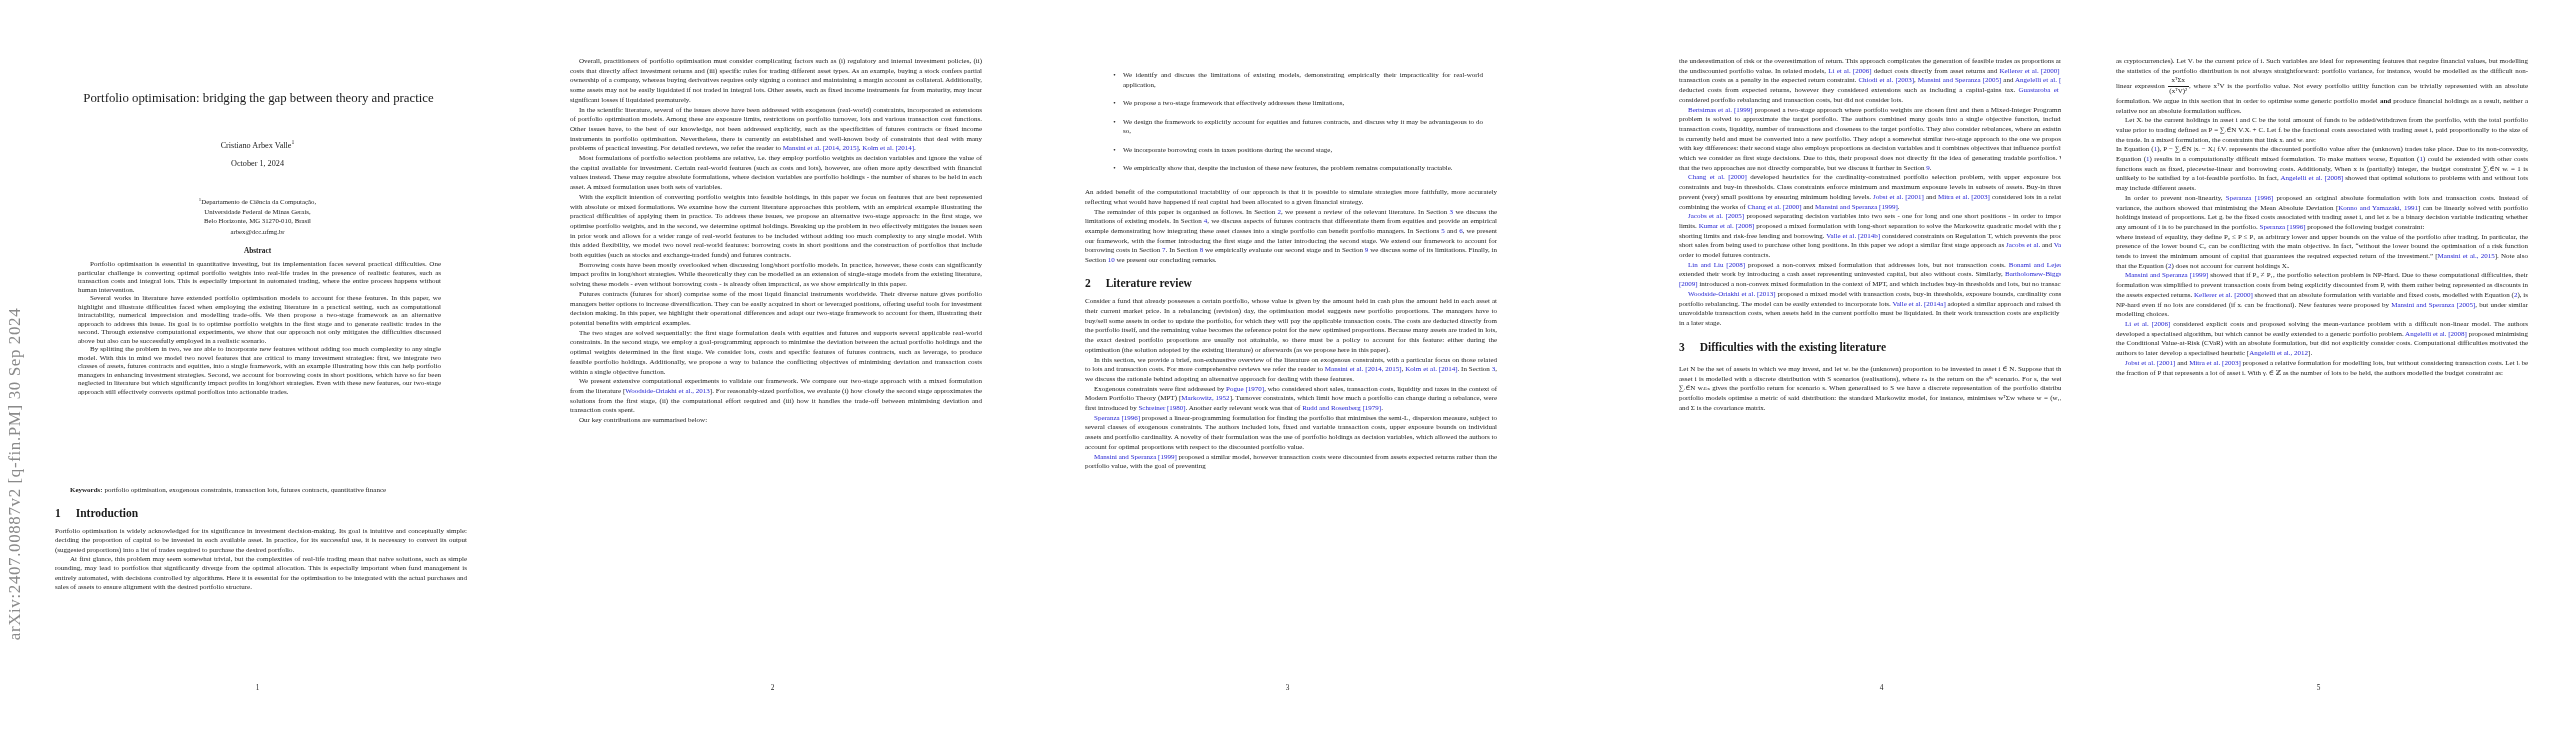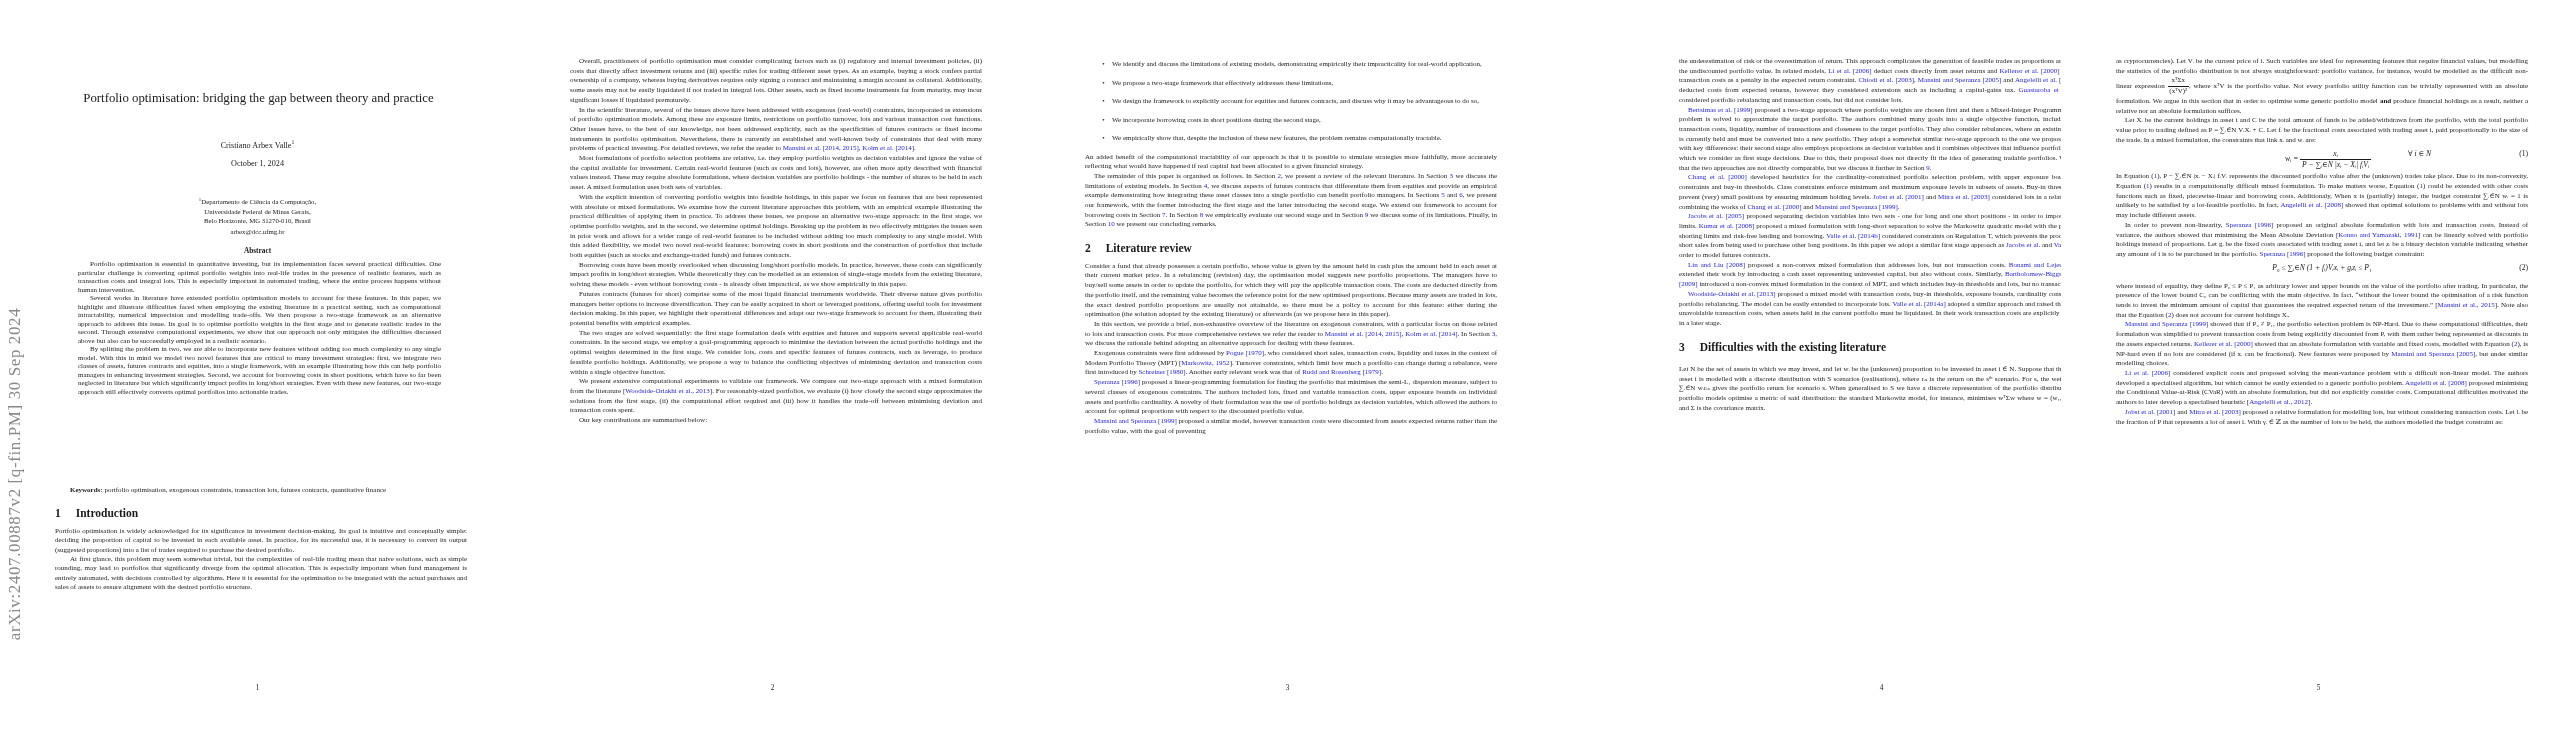--- a/index.html
+++ b/index.html
@@ -18,21 +18,21 @@
            font-size: 17px; color: #8a8a8a; letter-spacing: 0.6px; white-space: nowrap; font-family: "Liberation Serif", serif; width: 510px; text-align: center; }
   .title { position: absolute; top: 89px; left: 76px; width: 365px; text-align: center; font-size: 12.8px; line-height: 19px; }
   .author { position: absolute; top: 139px; left: 0; width: 515px; text-align: center; font-size: 8.2px; }
   .date { position: absolute; top: 159px; left: 0; width: 515px; text-align: center; font-size: 8.2px; }
   .affil { position: absolute; top: 195px; left: 0; width: 515px; text-align: center; font-size: 6.8px; line-height: 9.4px; }
   .abstract-h { position: absolute; top: 246px; left: 0; width: 515px; text-align: center; font-size: 7.3px; font-weight: bold; }
   .abstract { position: absolute; top: 260px; left: 78px; width: 363px; font-size: 7px; line-height: 8.5px; text-align: justify; }
   .abstract p { text-indent: 12px; }
   .kw { position: absolute; top: 486px; left: 55px; width: 412px; font-size: 7px; line-height: 9.4px; text-align: justify; }
   .kw p { text-indent: 15px; }
-  ul.contrib { margin: 3px; padding: 0 0 0 24px; }
+  ul.contrib { margin: 14px; padding: 0 0 0 24px; }
   ul.contrib li { margin-bottom: 8.8px; list-style: none; position: relative; }
   ul.contrib li::before { content: "•"; position: absolute; left: -9.7px; }
   .eq { position: relative; height: 22px; font-style: italic; font-size: 7.6px; }
   .eq .eqbody { position: absolute; left: 0; width: 412px; text-align: center; top: 3.6px; }
   .eq .eqnum { position: absolute; right: 0; top: 3.6px; font-style: normal; }
   .eq .forall { position: absolute; left: 292px; top: 3.6px; }
   .frac { display: inline-block; vertical-align: middle; text-align: center; }
   .frac .n { display: block; border-bottom: 0.6px solid #1a1a1a; padding: 0 1.8px; }
   .frac .d { display: block; padding: 0 1.8px; }
   sub, sup { font-size: 70%; }
@@ -81,21 +81,21 @@
   </div>
   <div class="pagenum">2</div>
 </div>
 
 <div class="page" id="p3">
   <div class="body-col" style="top:57px">
     <ul class="contrib">
       <li>We identify and discuss the limitations of existing models, demonstrating empirically their impracticality for real-world application,</li>
       <li>We propose a two-stage framework that effectively addresses these limitations,</li>
       <li>We design the framework to explicitly account for equities and futures contracts, and discuss why it may be advantageous to do so,</li>
-      <li>We incorporate borrowing costs in short positions during the second stage,</li>
+      <li>We incorporate borrowing costs in taxes positions during the second stage,</li>
       <li>We empirically show that, despite the inclusion of these new features, the problem remains computationally tractable.</li>
     </ul>
     <p>An added benefit of the computational tractability of our approach is that it is possible to simulate strategies more faithfully, more accurately reflecting what would have happened if real capital had been allocated to a given financial strategy.</p>
     <p class="ind"><span>The remainder of this paper is organised as follows. In Section </span><a href="#" style="color: rgb(31, 31, 208);">2</a><span>, we present a review of the relevant literature. In Section </span><a href="#" style="color: rgb(31, 31, 208);">3</a><span> we discuss the limitations of existing models. In Section </span><a href="#" style="color: rgb(31, 31, 208);">4</a><span>, we discuss aspects of futures contracts that differentiate them from equities and provide an empirical example demonstrating how integrating these asset classes into a single portfolio can benefit portfolio managers. In Sections </span><a href="#" style="color: rgb(31, 31, 208);">5</a><span> and </span><a href="#" style="color: rgb(31, 31, 208);">6</a><span>, we present our framework, with the former introducing the first stage and the latter introducing the second stage. We extend our framework to account for borrowing costs in Section </span><a href="#" style="color: rgb(31, 31, 208);">7</a><span>. In Section </span><a href="#" style="color: rgb(31, 31, 208);">8</a><span> we empirically evaluate our second stage and in Section </span><a href="#" style="color: rgb(31, 31, 208);">9</a><span> we discuss some of its limitations. Finally, in Section </span><a href="#" style="color: rgb(31, 31, 208);">10</a><span> we present our concluding remarks.</span></p>
     <h2 class="sec" style="margin-top:13.4px;margin-bottom:8.5px;"><span class="num">2</span><span>Literature review</span></h2>
     <p>Consider a fund that already possesses a certain portfolio, whose value is given by the amount held in cash plus the amount held in each asset at their current market price. In a rebalancing (revision) day, the optimisation model suggests new portfolio proportions. The managers have to buy/sell some assets in order to update the portfolio, for which they will pay the applicable transaction costs. The costs are deducted directly from the portfolio itself, and the remaining value becomes the reference point for the new optimised proportions. Because many assets are traded in lots, the exact desired portfolio proportions are usually not attainable, so there must be a policy to account for this feature: either during the optimisation (the solution adopted by the existing literature) or afterwards (as we propose here in this paper).</p>
     <p class="ind"><span>In this section, we provide a brief, non-exhaustive overview of the literature on exogenous constraints, with a particular focus on those related to lots and transaction costs. For more comprehensive reviews we refer the reader to </span><a href="#" style="color: rgb(31, 31, 208);">Mansini et al. [2014, 2015]</a><span>, </span><a href="#" style="color: rgb(31, 31, 208);">Kolm et al. [2014]</a><span>. In Section </span><a href="#" style="color: rgb(31, 31, 208);">3</a><span>, we discuss the rationale behind adopting an alternative approach for dealing with these features.</span></p>
     <p class="ind"><span>Exogenous constraints were first addressed by </span><a href="#" style="color: rgb(31, 31, 208);">Pogue [1970]</a><span>, who considered short sales, transaction costs, liquidity and taxes in the context of Modern Portfolio Theory (MPT) [</span><a href="#" style="color: rgb(31, 31, 208);">Markowitz, 1952</a><span>]. Turnover constraints, which limit how much a portfolio can change during a rebalance, were first introduced by </span><a href="#" style="color: rgb(31, 31, 208);">Schreiner [1980]</a><span>. Another early relevant work was that of </span><a href="#" style="color: rgb(31, 31, 208);">Rudd and Rosenberg [1979]</a><span>.</span></p>
     <p class="ind"><a href="#" style="color: rgb(31, 31, 208);">Speranza [1996]</a><span> proposed a linear-programming formulation for finding the portfolio that minimises the semi-L₁ dispersion measure, subject to several classes of exogenous constraints. The authors included lots, fixed and variable transaction costs, upper exposure bounds on individual assets and portfolio cardinality. A novelty of their formulation was the use of portfolio holdings as decision variables, which allowed the authors to account for optimal proportions with respect to the discounted portfolio value.</span></p>
     <p class="ind"><a href="#" style="color: rgb(31, 31, 208);">Mansini and Speranza [1999]</a><span> proposed a similar model, however transaction costs were discounted from assets expected returns rather than the portfolio value, with the goal of preventing</span></p>
@@ -114,31 +114,22 @@
     <h2 class="sec" style="margin-top:14.6px;margin-bottom:12px;"><span class="num">3</span><span>Difficulties with the existing literature</span></h2>
     <p>Let N be the set of assets in which we may invest, and let wᵢ be the (unknown) proportion to be invested in asset i ∈ N. Suppose that the return of asset i is modelled with a discrete distribution with S scenarios (realisations), where rᵢₛ is the return on the sᵗʰ scenario. For s, the weighted sum ∑ᵢ∈N wᵢrᵢₛ gives the portfolio return for scenario s. When generalised to S we have a discrete representation of the portfolio distribution. Most portfolio models optimise a metric of said distribution: the standard Markowitz model, for instance, minimises wᵀΣw where w = (w₁, …, w_N) and Σ is the covariance matrix.</p>
   </div>
   <div class="pagenum">4</div>
 </div>
 
 <div class="page" id="p5">
   <div class="body-col" style="top:57px">
     <p><span>as cryptocurrencies). Let Vᵢ be the current price of i. Such variables are ideal for representing features that require financial values, but modelling the statistics of the portfolio distribution is not always straightforward: portfolio variance, for instance, would be modelled as the difficult non-linear expression </span><span class="frac"><span class="n">xᵀΣx</span><span class="d">(xᵀV)²</span></span><span>, where xᵀV is the portfolio value. Not every portfolio utility function can be trivially represented with an absolute formulation. We argue in this section that in order to optimise some generic portfolio model </span><b>and</b><span> produce financial holdings as a result, neither a relative nor an absolute formulation suffices.</span></p>
     <p class="ind">Let Xᵢ be the current holdings in asset i and C be the total amount of funds to be added/withdrawn from the portfolio, with the total portfolio value prior to trading defined as P = ∑ᵢ∈N VᵢXᵢ + C. Let fᵢ be the fractional costs associated with trading asset i, paid proportionally to the size of the trade. In a mixed formulation, the constraints that link xᵢ and wᵢ are:</p>
-    <div class="eq" style="height:27px">
-      <div class="eqbody" style="width:255px;text-align:right;"><span>wᵢ = </span><span class="frac"><span class="n">xᵢ</span><span class="d">P − ∑ᵢ∈N |xᵢ − Xᵢ| fᵢVᵢ</span></span></div>
-      <span class="forall">∀ i ∈ N</span>
-      <span class="eqnum">(1)</span>
-    </div>
     <p><span>In Equation (</span><a href="#" style="color: rgb(31, 31, 208);">1</a><span>), P − ∑ᵢ∈N |xᵢ − Xᵢ| fᵢVᵢ represents the discounted portfolio value after the (unknown) trades take place. Due to its non-convexity, Equation (</span><a href="#" style="color: rgb(31, 31, 208);">1</a><span>) results in a computationally difficult mixed formulation. To make matters worse, Equation (</span><a href="#" style="color: rgb(31, 31, 208);">1</a><span>) could be extended with other costs functions such as fixed, piecewise-linear and borrowing costs. Additionaly, When x is (partially) integer, the budget constraint ∑ᵢ∈N wᵢ = 1 is unlikely to be satisfied by a lot-feasible portfolio. In fact, </span><a href="#" style="color: rgb(31, 31, 208);">Angelelli et al. [2008]</a><span> showed that optimal solutions to problems with and without lots may include different assets.</span></p>
     <p class="ind"><span>In order to prevent non-linearity, </span><a href="#" style="color: rgb(31, 31, 208);">Speranza [1996]</a><span> proposed an original absolute formulation with lots and transaction costs. Instead of variance, the authors showed that minimising the Mean Absolute Deviation [</span><a href="#" style="color: rgb(31, 31, 208);">Konno and Yamazaki, 1991</a><span>] can be linearly solved with portfolio holdings instead of proportions. Let gᵢ be the fixed costs associated with trading asset i, and let zᵢ be a binary decision variable indicating whether any amount of i is to be purchased in the portfolio. </span><a href="#" style="color: rgb(31, 31, 208);">Speranza [1996]</a><span> proposed the following budget constraint:</span></p>
-    <div class="eq">
-      <span class="eqbody">P₀ ≤ ∑ᵢ∈N (1 + fᵢ)Vᵢxᵢ + gᵢzᵢ ≤ P₁</span>
-      <span class="eqnum">(2)</span>
-    </div>
     <p><span>where instead of equality, they define P₀ ≤ P ≤ P₁ as arbitrary lower and upper bounds on the value of the portfolio after trading. In particular, the presence of the lower bound C₀ can be conflicting with the main objective. In fact, “without the lower bound the optimisation of a risk function tends to invest the minimum amount of capital that guarantees the required expected return of the investment.” [</span><a href="#" style="color: rgb(31, 31, 208);">Mansini et al., 2015</a><span>]. Note also that the Equation (</span><a href="#" style="color: rgb(31, 31, 208);">2</a><span>) does not account for current holdings Xᵢ.</span></p>
     <p class="ind"><a href="#" style="color: rgb(31, 31, 208);">Mansini and Speranza [1999]</a><span> showed that if P₀ ≠ P₁, the portfolio selection problem is NP-Hard. Due to these computational difficulties, their formulation was simplified to prevent transaction costs from being explicitly discounted from P, with them rather being represented as discounts in the assets expected returns. </span><a href="#" style="color: rgb(31, 31, 208);">Kellerer et al. [2000]</a><span> showed that an absolute formulation with variable and fixed costs, modelled with Equation (</span><a href="#" style="color: rgb(31, 31, 208);">2</a><span>), is NP-hard even if no lots are considered (if xᵢ can be fractional). New features were proposed by </span><a href="#" style="color: rgb(31, 31, 208);">Mansini and Speranza [2005]</a><span>, but under similar modelling choices.</span></p>
     <p class="ind"><a href="#" style="color: rgb(31, 31, 208);">Li et al. [2006]</a><span> considered explicit costs and proposed solving the mean-variance problem with a difficult non-linear model. The authors developed a specialised algorithm, but which cannot be easily extended to a generic portfolio problem. </span><a href="#" style="color: rgb(31, 31, 208);">Angelelli et al. [2008]</a><span> proposed minimising the Conditional Value-at-Risk (CVaR) with an absolute formulation, but did not explicitly consider costs. Computational difficulties motivated the authors to later develop a specialised heuristic [</span><a href="#" style="color: rgb(31, 31, 208);">Angelelli et al., 2012</a><span>].</span></p>
     <p class="ind"><a href="#" style="color: rgb(31, 31, 208);">Jobst et al. [2001]</a><span> and </span><a href="#" style="color: rgb(31, 31, 208);">Mitra et al. [2003]</a><span> proposed a relative formulation for modelling lots, but without considering transaction costs. Let lᵢ be the fraction of P that represents a lot of asset i. With γᵢ ∈ ℤ as the number of lots to be held, the authors modelled the budget constraint as:</span></p>
   </div>
   <div class="pagenum">5</div>
 </div>
 
 
 </body></html>

